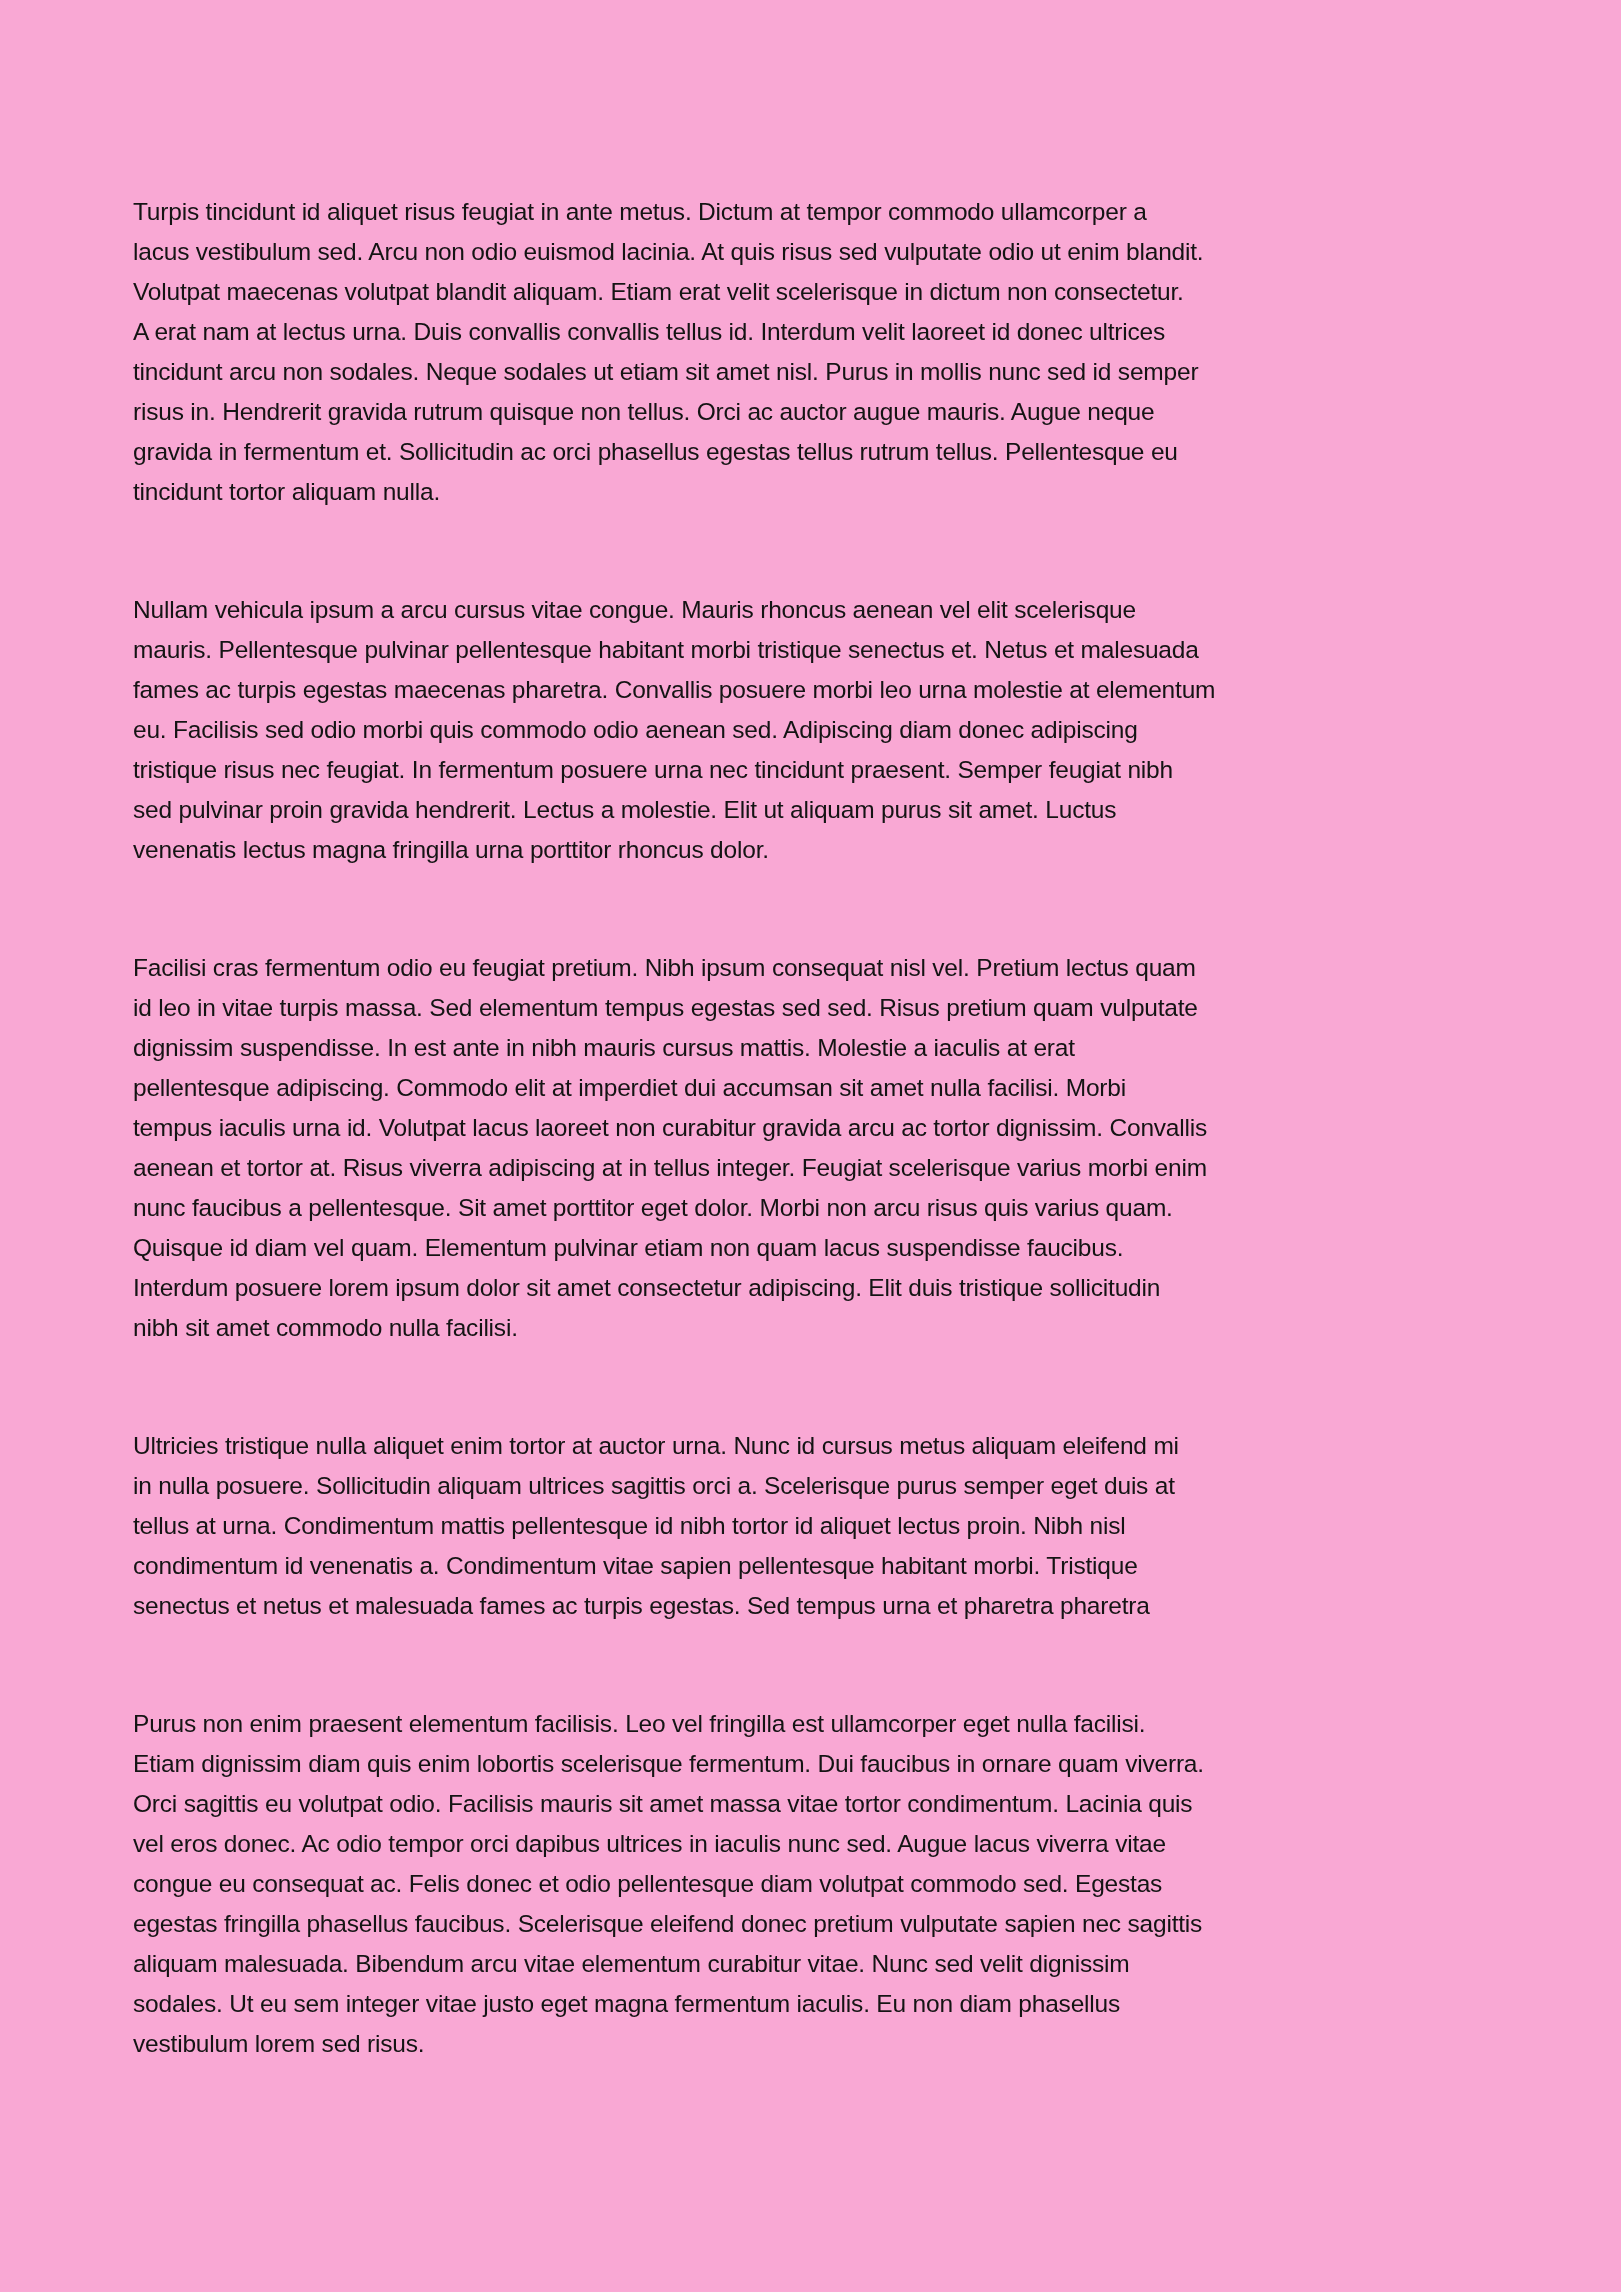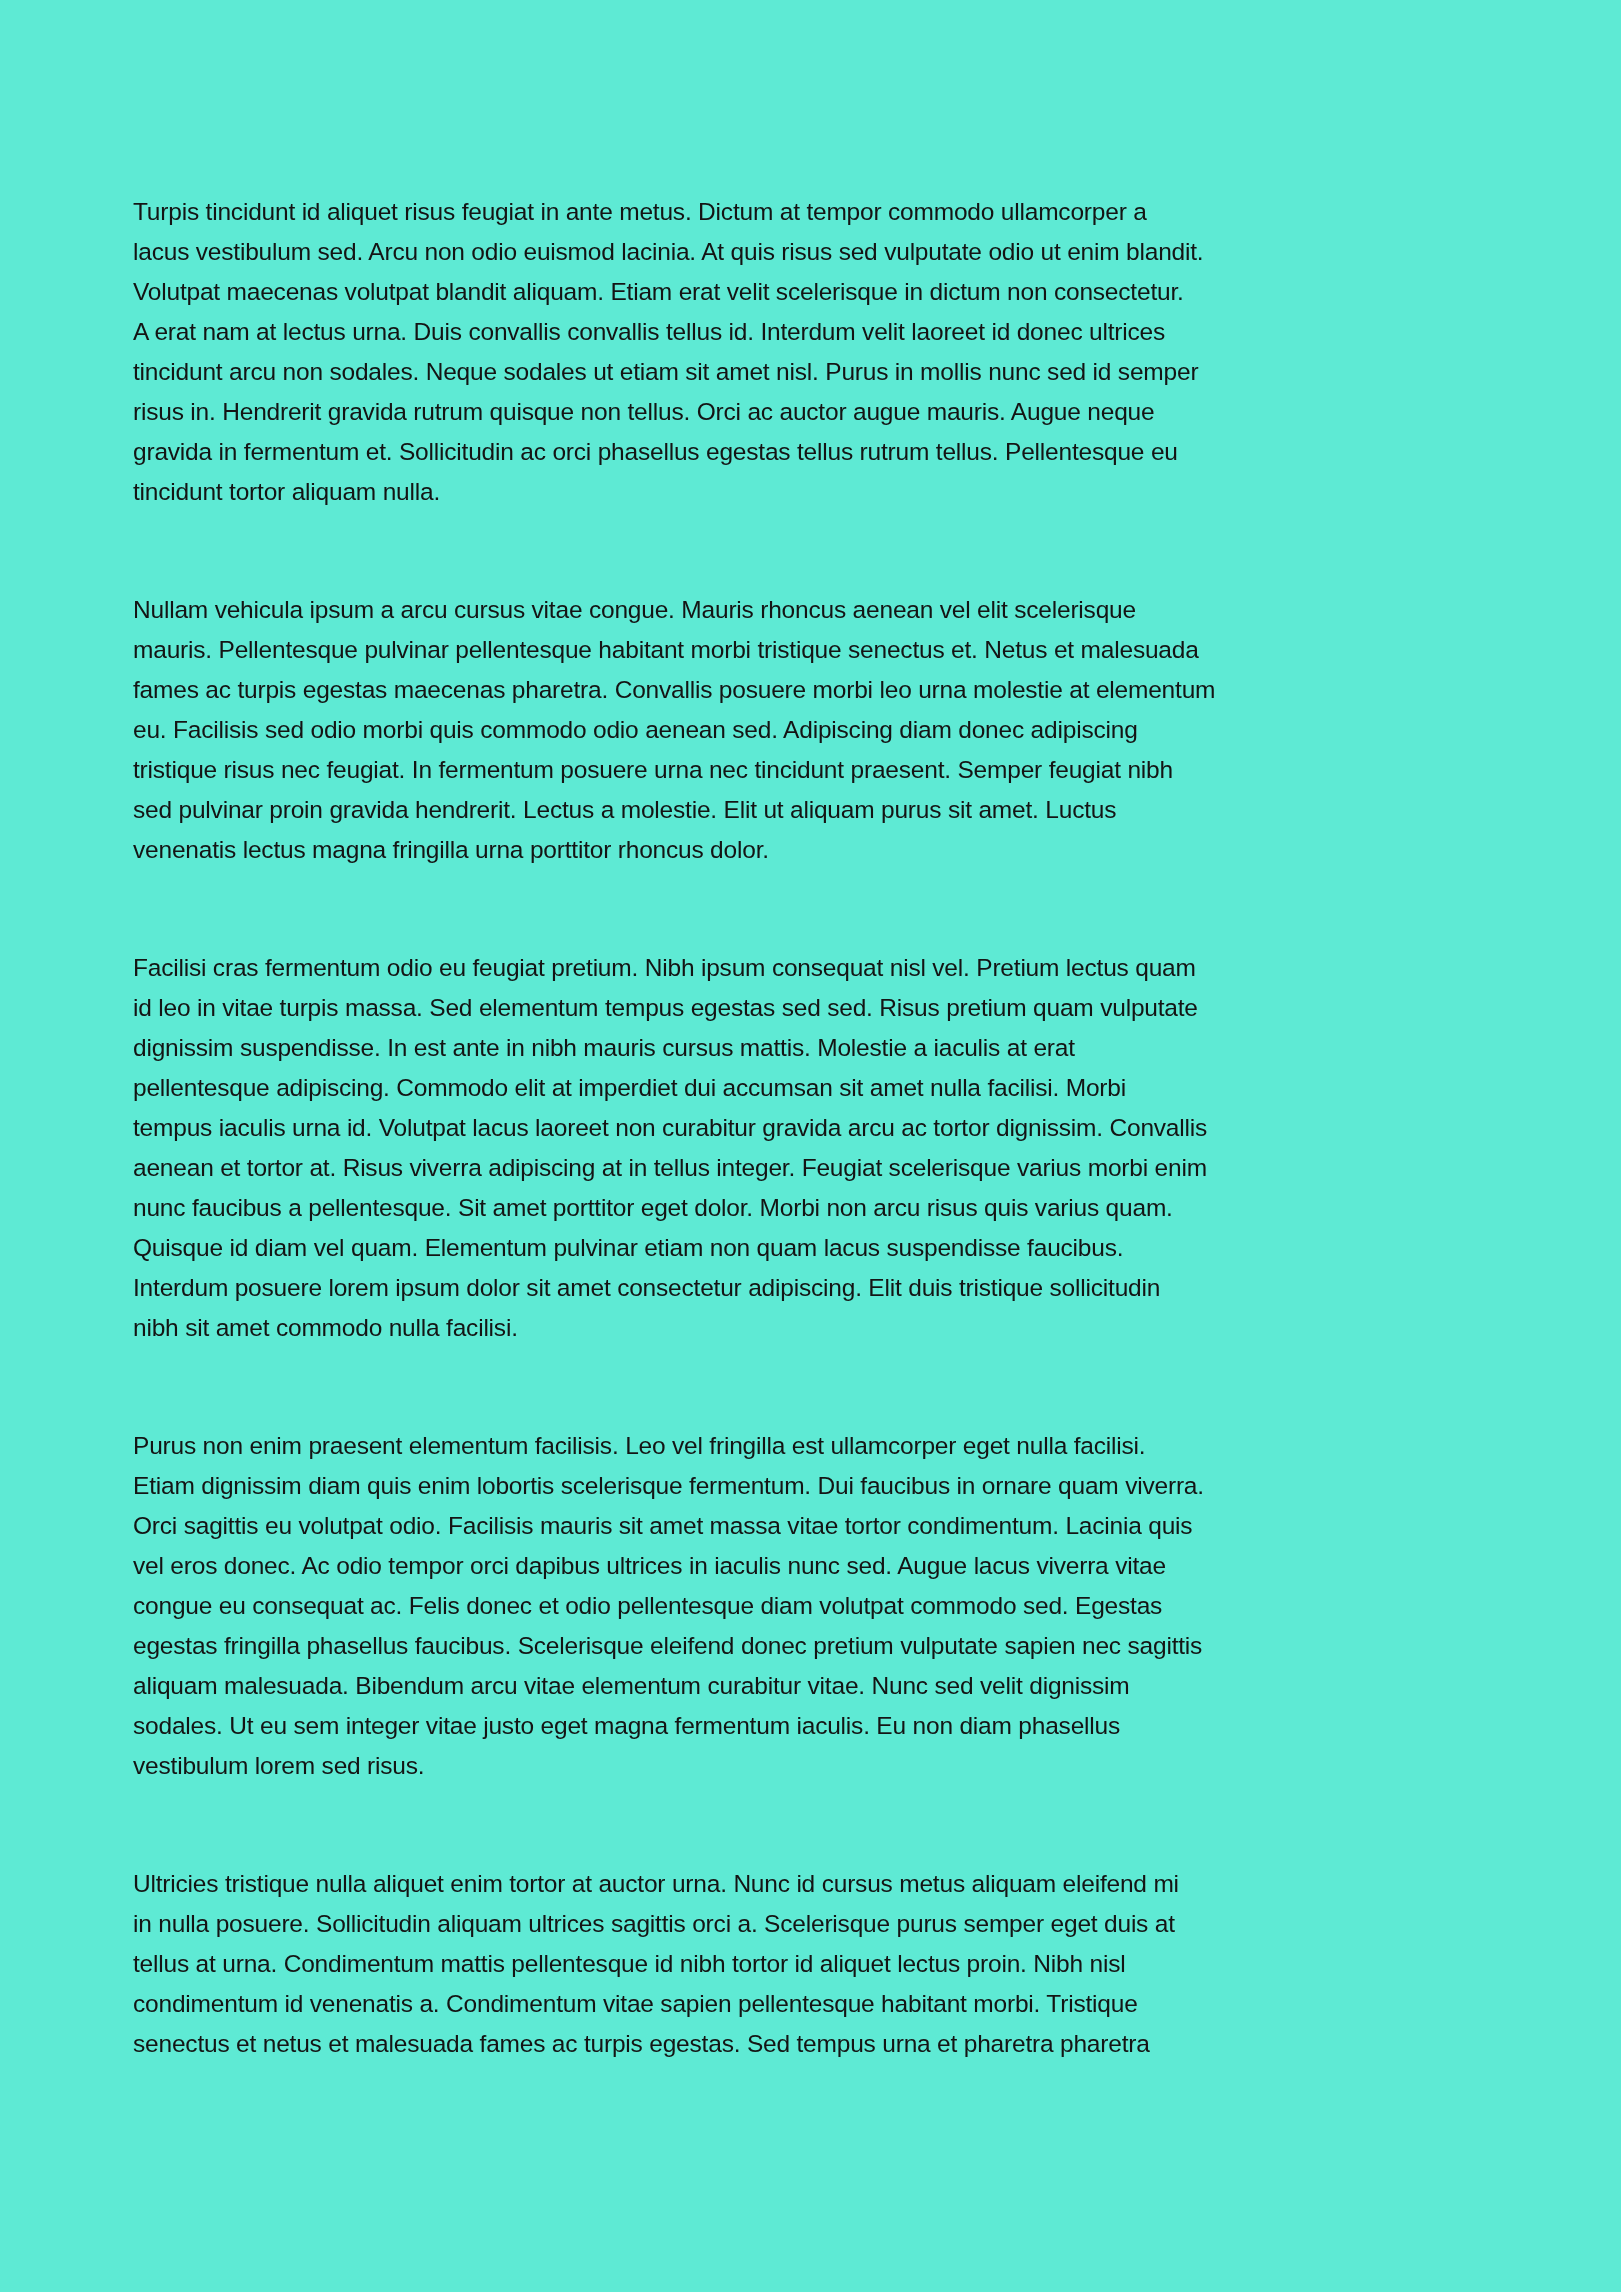--- a/index.html
+++ b/index.html
@@ -5,21 +5,21 @@
   html, body {
     margin: 0;
     padding: 0;
     background: #ffffff;
   }
   .page {
     position: relative;
     width: 1621px;
     height: 2293px;
     box-sizing: border-box;
-    background: #5eead4;
+    background: #f9a8d4;
     padding: 192px 131px 0 133px;
     overflow: hidden;
   }
   .doc-body {
     font-family: "Liberation Sans", "DejaVu Sans", sans-serif;
     font-size: 24.5px;
     line-height: 40px;
     color: #141414;
     letter-spacing: -0.2px;
   }
@@ -52,29 +52,29 @@
     <p class="para">Facilisi cras fermentum odio eu feugiat pretium. Nibh ipsum consequat nisl vel. Pretium lectus quam
 id leo in vitae turpis massa. Sed elementum tempus egestas sed sed. Risus pretium quam vulputate
 dignissim suspendisse. In est ante in nibh mauris cursus mattis. Molestie a iaculis at erat
 pellentesque adipiscing. Commodo elit at imperdiet dui accumsan sit amet nulla facilisi. Morbi
 tempus iaculis urna id. Volutpat lacus laoreet non curabitur gravida arcu ac tortor dignissim. Convallis
 aenean et tortor at. Risus viverra adipiscing at in tellus integer. Feugiat scelerisque varius morbi enim
 nunc faucibus a pellentesque. Sit amet porttitor eget dolor. Morbi non arcu risus quis varius quam.
 Quisque id diam vel quam. Elementum pulvinar etiam non quam lacus suspendisse faucibus.
 Interdum posuere lorem ipsum dolor sit amet consectetur adipiscing. Elit duis tristique sollicitudin
 nibh sit amet commodo nulla facilisi.</p>
+    <p class="para">Ultricies tristique nulla aliquet enim tortor at auctor urna. Nunc id cursus metus aliquam eleifend mi
+in nulla posuere. Sollicitudin aliquam ultrices sagittis orci a. Scelerisque purus semper eget duis at
+tellus at urna. Condimentum mattis pellentesque id nibh tortor id aliquet lectus proin. Nibh nisl
+condimentum id venenatis a. Condimentum vitae sapien pellentesque habitant morbi. Tristique
+senectus et netus et malesuada fames ac turpis egestas. Sed tempus urna et pharetra pharetra</p>
     <p class="para">Purus non enim praesent elementum facilisis. Leo vel fringilla est ullamcorper eget nulla facilisi.
 Etiam dignissim diam quis enim lobortis scelerisque fermentum. Dui faucibus in ornare quam viverra.
 Orci sagittis eu volutpat odio. Facilisis mauris sit amet massa vitae tortor condimentum. Lacinia quis
 vel eros donec. Ac odio tempor orci dapibus ultrices in iaculis nunc sed. Augue lacus viverra vitae
 congue eu consequat ac. Felis donec et odio pellentesque diam volutpat commodo sed. Egestas
 egestas fringilla phasellus faucibus. Scelerisque eleifend donec pretium vulputate sapien nec sagittis
 aliquam malesuada. Bibendum arcu vitae elementum curabitur vitae. Nunc sed velit dignissim
 sodales. Ut eu sem integer vitae justo eget magna fermentum iaculis. Eu non diam phasellus
 vestibulum lorem sed risus.</p>
-    <p class="para">Ultricies tristique nulla aliquet enim tortor at auctor urna. Nunc id cursus metus aliquam eleifend mi
-in nulla posuere. Sollicitudin aliquam ultrices sagittis orci a. Scelerisque purus semper eget duis at
-tellus at urna. Condimentum mattis pellentesque id nibh tortor id aliquet lectus proin. Nibh nisl
-condimentum id venenatis a. Condimentum vitae sapien pellentesque habitant morbi. Tristique
-senectus et netus et malesuada fames ac turpis egestas. Sed tempus urna et pharetra pharetra</p>
   </div>
 </div>
 
 
 </body></html>

